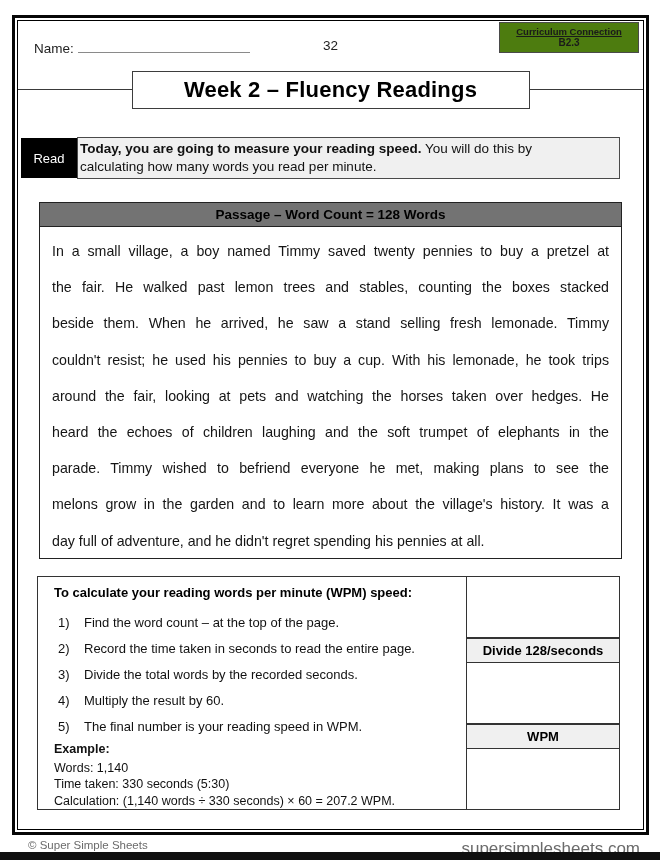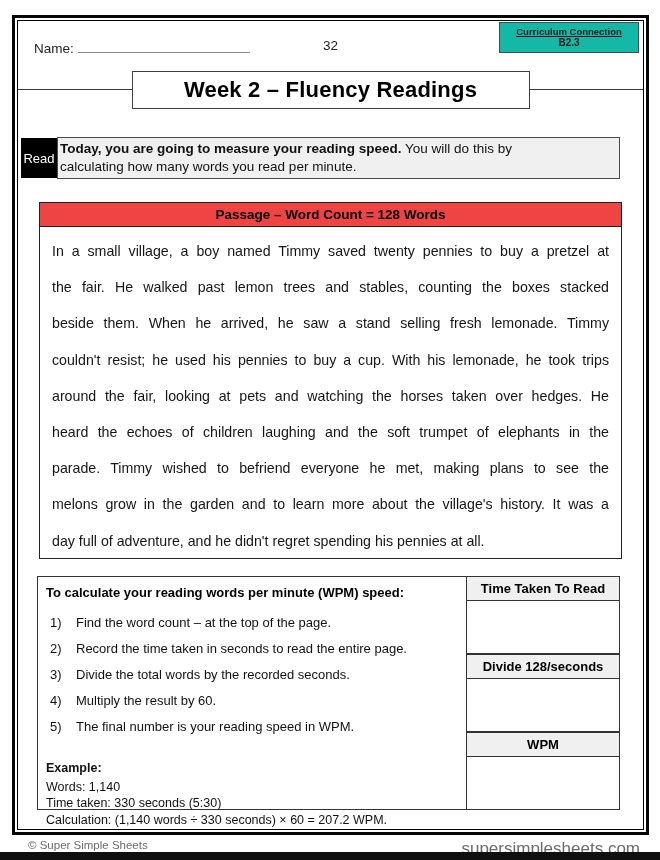--- a/index.html
+++ b/index.html
@@ -44,21 +44,21 @@
     margin-left: 4px;
     vertical-align: baseline;
   }
   .page-num {
     position: absolute; left: 0; right: 0; top: 17px;
     text-align: center; font-size: 13.5px; color: #222;
   }
   .badge {
     position: absolute; top: 1px; right: 4px;
     width: 140px;
-    background: #14b8a6;
+    background: #4d7c0f;
     border: 1px solid #4a4a4a;
     text-align: center;
     padding: 3px 0 4px;
     z-index: 3;
   }
   .badge-title {
     font-size: 9.5px; font-weight: bold;
     text-decoration: underline;
     display: block; color: #1a1a1a;
   }
@@ -80,21 +80,21 @@
   }
 
   
   .read-row {
     display: flex;
     margin: 47px 23px 0 3px;
     height: 42px;
     align-items: stretch;
   }
   .read-label {
-    width: 36px;
+    width: 56px;
     background: #000;
     color: #fff;
     font-size: 13px;
     display: flex; align-items: center; justify-content: center;
     margin: 1px 0;
   }
   .read-text {
     flex: 1;
     background: #f0f0f0;
     border: 1px solid #4a4a4a;
@@ -102,21 +102,21 @@
     line-height: 18px;
     padding: 3px 2px;
     display: flex; flex-direction: column; justify-content: center;
     color: #111;
   }
   .read-text .b { font-weight: bold; }
 
   
   .passage-wrap { margin: 23px 21px 0 21px; }
   .passage-header {
-    background: #ef4444;
+    background: #737373;
     border: 1.2px solid #222;
     font-size: 13.5px; font-weight: bold;
     text-align: center;
     padding: 4px 0;
     color: #000;
   }
   .passage-body {
     border: 1.2px solid #222;
     border-top: none;
     height: 332px;
@@ -132,31 +132,32 @@
     white-space: nowrap;
   }
   .p-line.last { text-align-last: left; }
 
   
   .calc-table {
     display: flex;
     margin: 17px 23px 0 19px;
     height: 234px;
     border: 1.5px solid #333;
+    padding-left: 8px;
   }
   .calc-left {
     flex: 1;
     border-right: 1.2px solid #333;
     padding: 8px 10px 0 8px;
   }
   .calc-heading { font-size: 13px; font-weight: bold; margin-bottom: 9px; color: #000; }
   .calc-steps { list-style: none; }
   .calc-step { display: flex; height: 26px; align-items: center; font-size: 13px; color: #111; }
   .step-num { width: 30px; padding-left: 4px; }
-  .example-block { margin-top: 21px; font-size: 12.5px; line-height: 16.5px; color: #111; }
+  .example-block { margin-top: 2px; font-size: 12.5px; line-height: 16.5px; color: #111; }
   .example-heading { font-weight: bold; margin-bottom: 2px; }
 
   .calc-right { width: 152px; display: flex; flex-direction: column; }
   .res-header {
     background: #f0f0f0;
     border-bottom: 1.2px solid #333;
     font-size: 13px; font-weight: bold;
     text-align: center;
     padding: 4px 0;
     color: #000;
@@ -250,21 +251,20 @@
             </li>
         </ol>
         <div class="example-block">
           <div class="example-heading">Example:</div>
           <div>Words: 1,140</div>
           <div>Time taken: 330 seconds (5:30)</div>
           <div>Calculation: (1,140 words ÷ 330 seconds) × 60 = 207.2 WPM.</div>
         </div>
       </div>
       <div class="calc-right">
-        <div class="res-header">Time Taken To Read</div>
         <div class="res-cell bordered"></div>
         <div class="res-header mid">Divide 128/seconds</div>
         <div class="res-cell bordered"></div>
         <div class="res-header mid">WPM</div>
         <div class="res-cell"></div>
       </div>
     </div>
 
   </div>
 </div>

